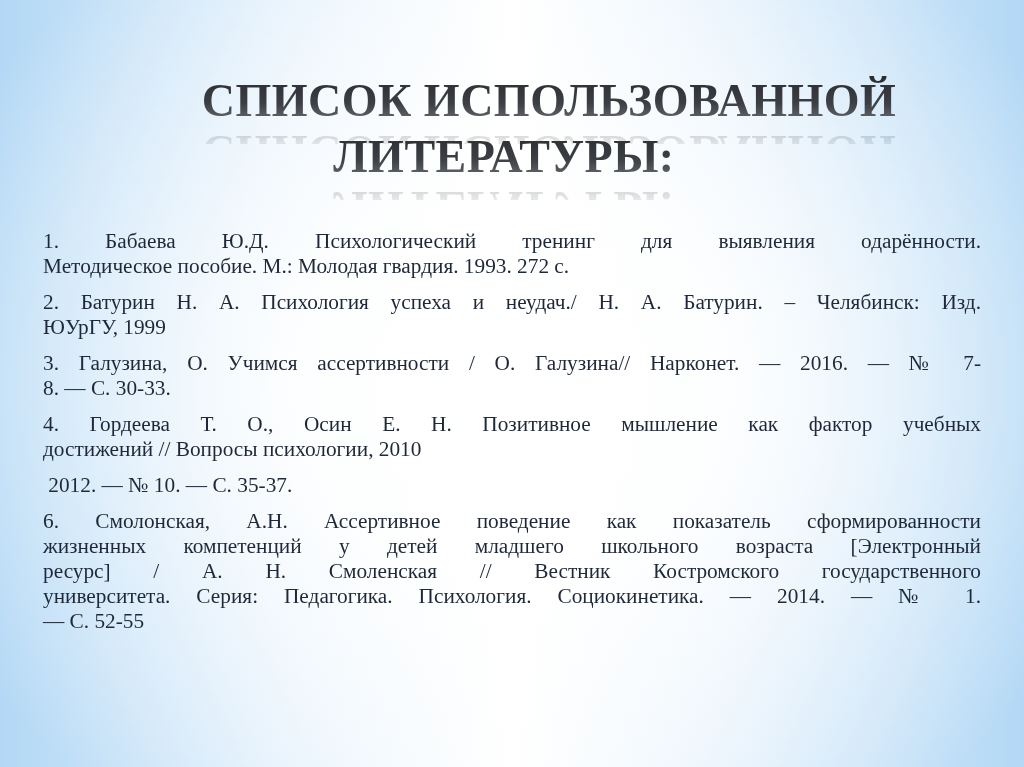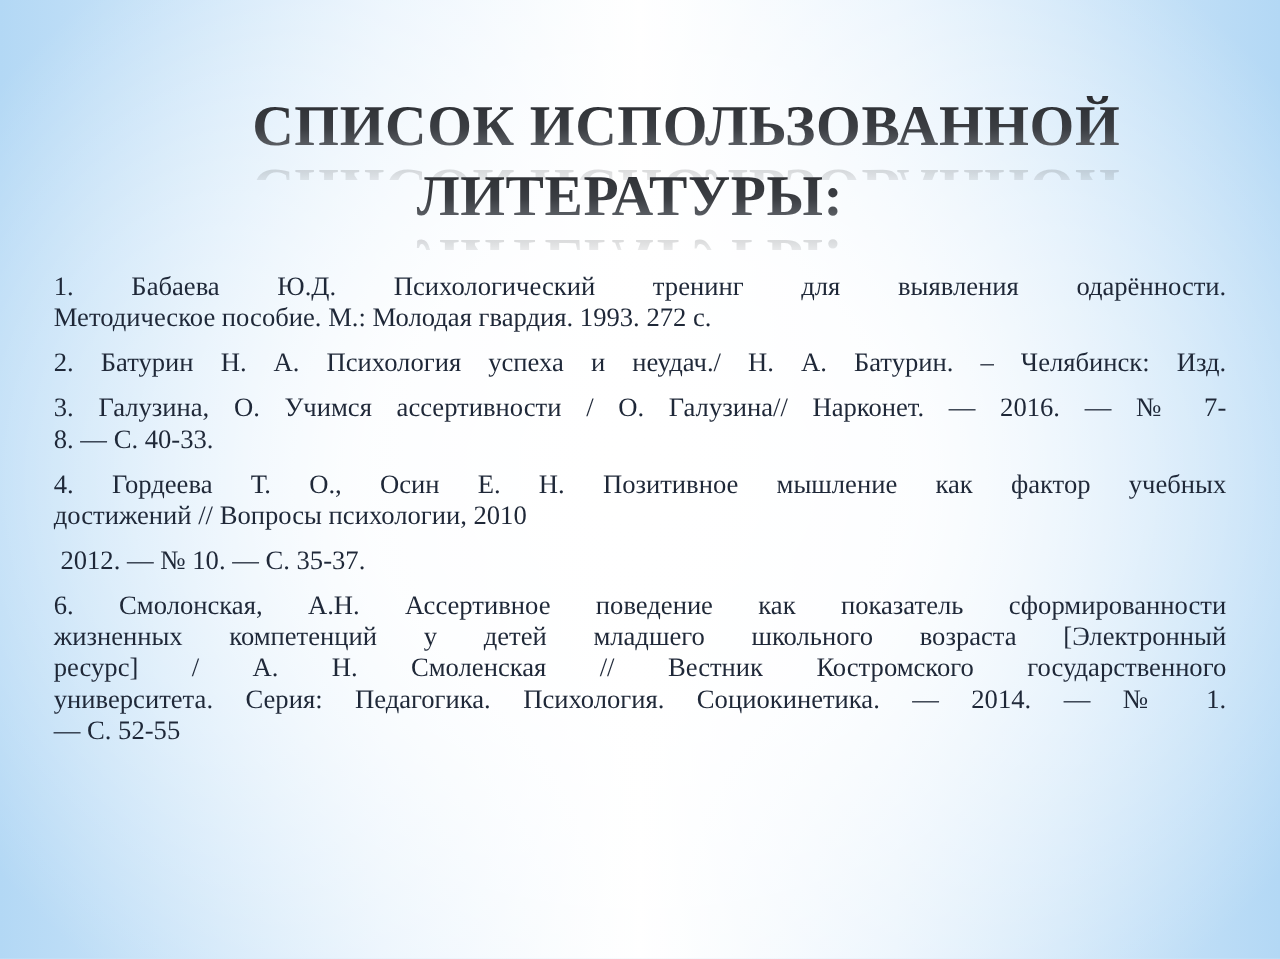--- a/index.html
+++ b/index.html
@@ -62,21 +62,21 @@
       -webkit-mask-image: linear-gradient(180deg, rgba(0,0,0,0) 40%, rgba(0,0,0,1) 100%);
       mask-image: linear-gradient(180deg, rgba(0,0,0,0) 40%, rgba(0,0,0,1) 100%);
     }
     .title-reflect.r1 span { margin-left: 90px; }
     .title-block-2 { margin-top: -12px; }
 
     .refs {
       position: absolute;
       left: 43px;
       width: 938px;
-      top: 217px;
+      top: 229px;
       color: #1f2838;
       font-size: 21.3px;
       line-height: 25px;
     }
     .ref {
       text-align: justify;
       margin: 0 0 11px 0;
     }
     .ref .line {
       display: block;
@@ -105,24 +105,25 @@
     </div>
   </div>
 
   <div class="refs">
     <div class="ref">
       <span class="line">1. Бабаева Ю.Д. Психологический тренинг для выявления одарённости.</span>
       <span class="line last">Методическое пособие. М.: Молодая гвардия. 1993. 272 с.</span>
     </div>
     <div class="ref">
       <span class="line">2. Батурин Н. А. Психология успеха и неудач./ Н. А. Батурин. – Челябинск: Изд.</span>
+      <span class="line last">ЮУрГУ, 1999</span>
     </div>
     <div class="ref">
       <span class="line">3. Галузина, О. Учимся ассертивности / О. Галузина// Нарконет. — 2016. — № 7-</span>
-      <span class="line last">8. — С. 40-33.</span>
+      <span class="line last">8. — С. 30-33.</span>
     </div>
     <div class="ref">
       <span class="line">4. Гордеева Т. О., Осин Е. Н. Позитивное мышление как фактор учебных</span>
       <span class="line last">достижений // Вопросы психологии, 2010</span>
     </div>
     <div class="ref">
       <span class="line last" style="white-space:pre;"> 2012. — № 10. — С. 35-37.</span>
     </div>
     <div class="ref">
       <span class="line">6. Смолонская, А.Н. Ассертивное поведение как показатель сформированности</span>

